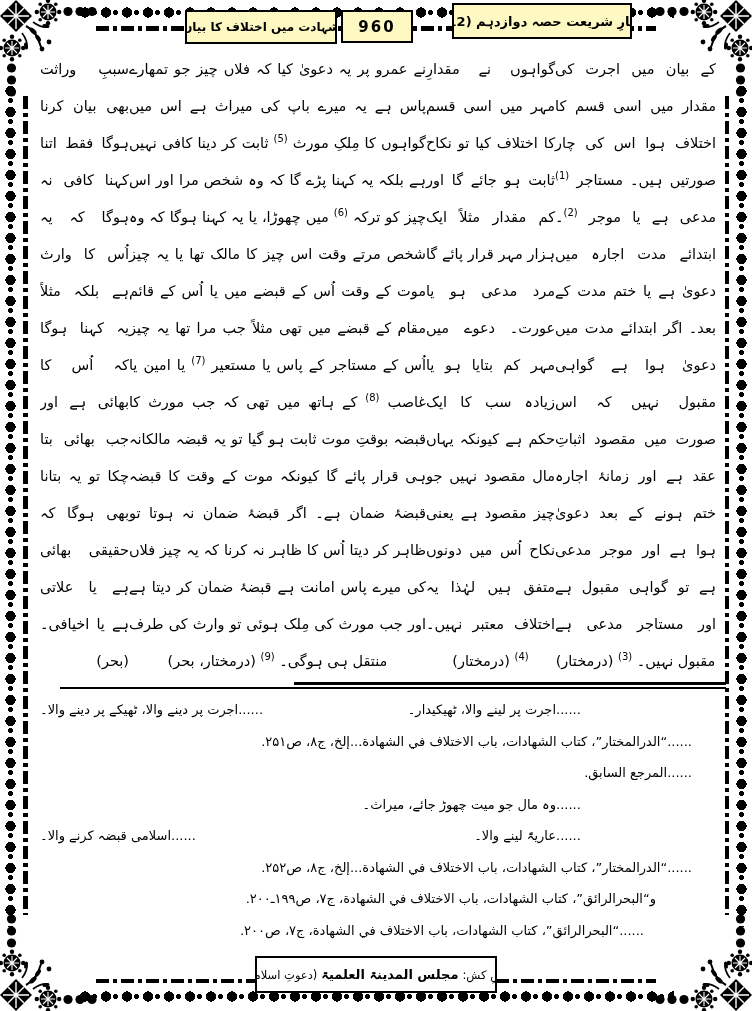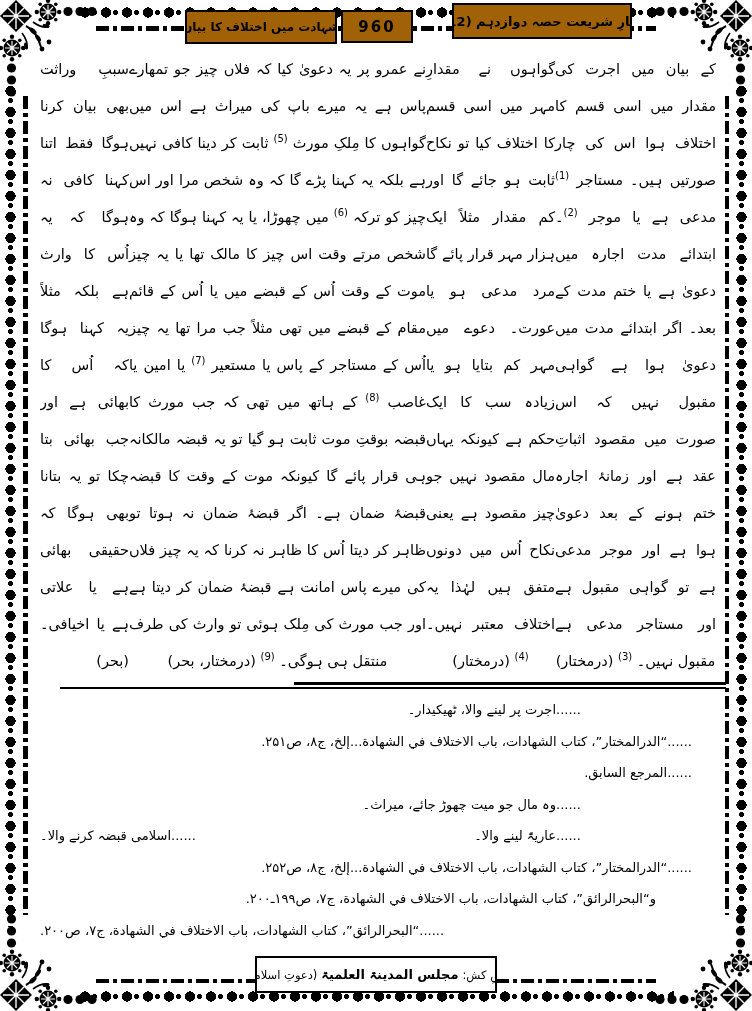--- a/index.html
+++ b/index.html
@@ -23,21 +23,21 @@
     background:repeating-linear-gradient(180deg,#000 0 13px,transparent 13px 17px,#000 17px 21px,transparent 21px 25px);}
   .bead-top{top:6px;} .bead-bottom{bottom:8px;}
   .dash-top{top:26px;} .dash-bottom{bottom:28px;}
   .bead-left{left:4px;} .bead-right{right:4px;}
   .dash-left{left:23px;} .dash-right{right:23px;}
 
   .corner{position:absolute;width:100px;height:100px;z-index:4;}
   .crn-tl{left:0;top:0;} .crn-tr{right:0;top:0;} .crn-bl{left:0;bottom:0;} .crn-br{right:0;bottom:0;}
 
   
-  .hbox{position:absolute;background:#a16207;border:2px solid #000;z-index:6;
+  .hbox{position:absolute;background:#fef9c3;border:2px solid #000;z-index:6;
         display:flex;align-items:center;justify-content:center;
         font-weight:bold;white-space:nowrap;overflow:hidden;direction:rtl;}
   .hbox-right{left:452px;top:3px;width:176px;height:32px;font-size:13px;}
   .hbox-page{left:341px;top:10px;width:68px;height:29px;font-size:15px;letter-spacing:2px;direction:ltr;}
   .hbox-left{left:185px;top:10px;width:148px;height:30px;font-size:12px;}
 
   
   .body-text{position:absolute;left:40px;right:36px;top:50px;height:630px;overflow:hidden;
     direction:rtl;font-size:14.5px;line-height:37px;text-align:justify;
     display:flex;flex-direction:row;justify-content:space-between;align-items:flex-end;}
@@ -50,21 +50,21 @@
   .fn-sep{position:absolute;left:60px;right:26px;top:682px;z-index:2;}
   .fn-sep .sep-thick{height:2.5px;background:#000;width:432px;margin-left:auto;}
   .fn-sep .sep-thin{height:1.5px;background:#000;margin-top:2.5px;}
 
   
   .fnotes{position:absolute;left:40px;right:36px;top:694px;direction:rtl;font-size:13px;z-index:2;}
   .fn-row{height:31.5px;line-height:31.5px;white-space:nowrap;overflow:hidden;}
   .fn-row.pair{display:flex;justify-content:space-between;width:80%;margin-left:0;margin-right:20%;}
   .fn-row.cite{margin-right:24px;}
   .fn-row.cite2{text-align:right;margin-right:60px;}
-  .fn-row.cite3{text-align:left;margin-right:72px;}
+  .fn-row.cite3{text-align:right;margin-right:72px;}
 
   
   .footer-box{position:absolute;left:0;right:0;bottom:18px;margin:0 auto;width:238px;height:33px;
     background:#fff;border:2px solid #000;z-index:6;direction:rtl;
     display:flex;align-items:center;justify-content:center;gap:4px;white-space:nowrap;overflow:hidden;
     font-size:11.5px;}
   .footer-box .fname{font-weight:bold;font-size:13px;}
 </style>
 </head>
 <body>
@@ -169,20 +169,21 @@
     </div>
 
   <div class="fn-sep">
     <div class="sep-thick"></div>
     <div class="sep-thin"></div>
   </div>
 
   <div class="fnotes">
       <div class="fn-row pair">
         <span class="fn-item">......اجرت پر لینے والا، ٹھیکیدار۔</span>
+        <span class="fn-item">......اجرت پر دینے والا، ٹھیکے پر دینے والا۔</span>
       </div>
       <div class="fn-row cite"><span class="fn-item">......“الدرالمختار”، كتاب الشهادات، باب الاختلاف في الشهادة...إلخ، ج۸، ص۲۵۱.</span></div>
       <div class="fn-row cite"><span class="fn-item">......المرجع السابق.</span></div>
       <div class="fn-row pair">
         <span class="fn-item">......وہ مال جو میت چھوڑ جائے، میراث۔</span>
       </div>
       <div class="fn-row pair">
         <span class="fn-item">......عاریۃً لینے والا۔</span>
         <span class="fn-item">......اسلامی قبضہ کرنے والا۔</span>
       </div>

